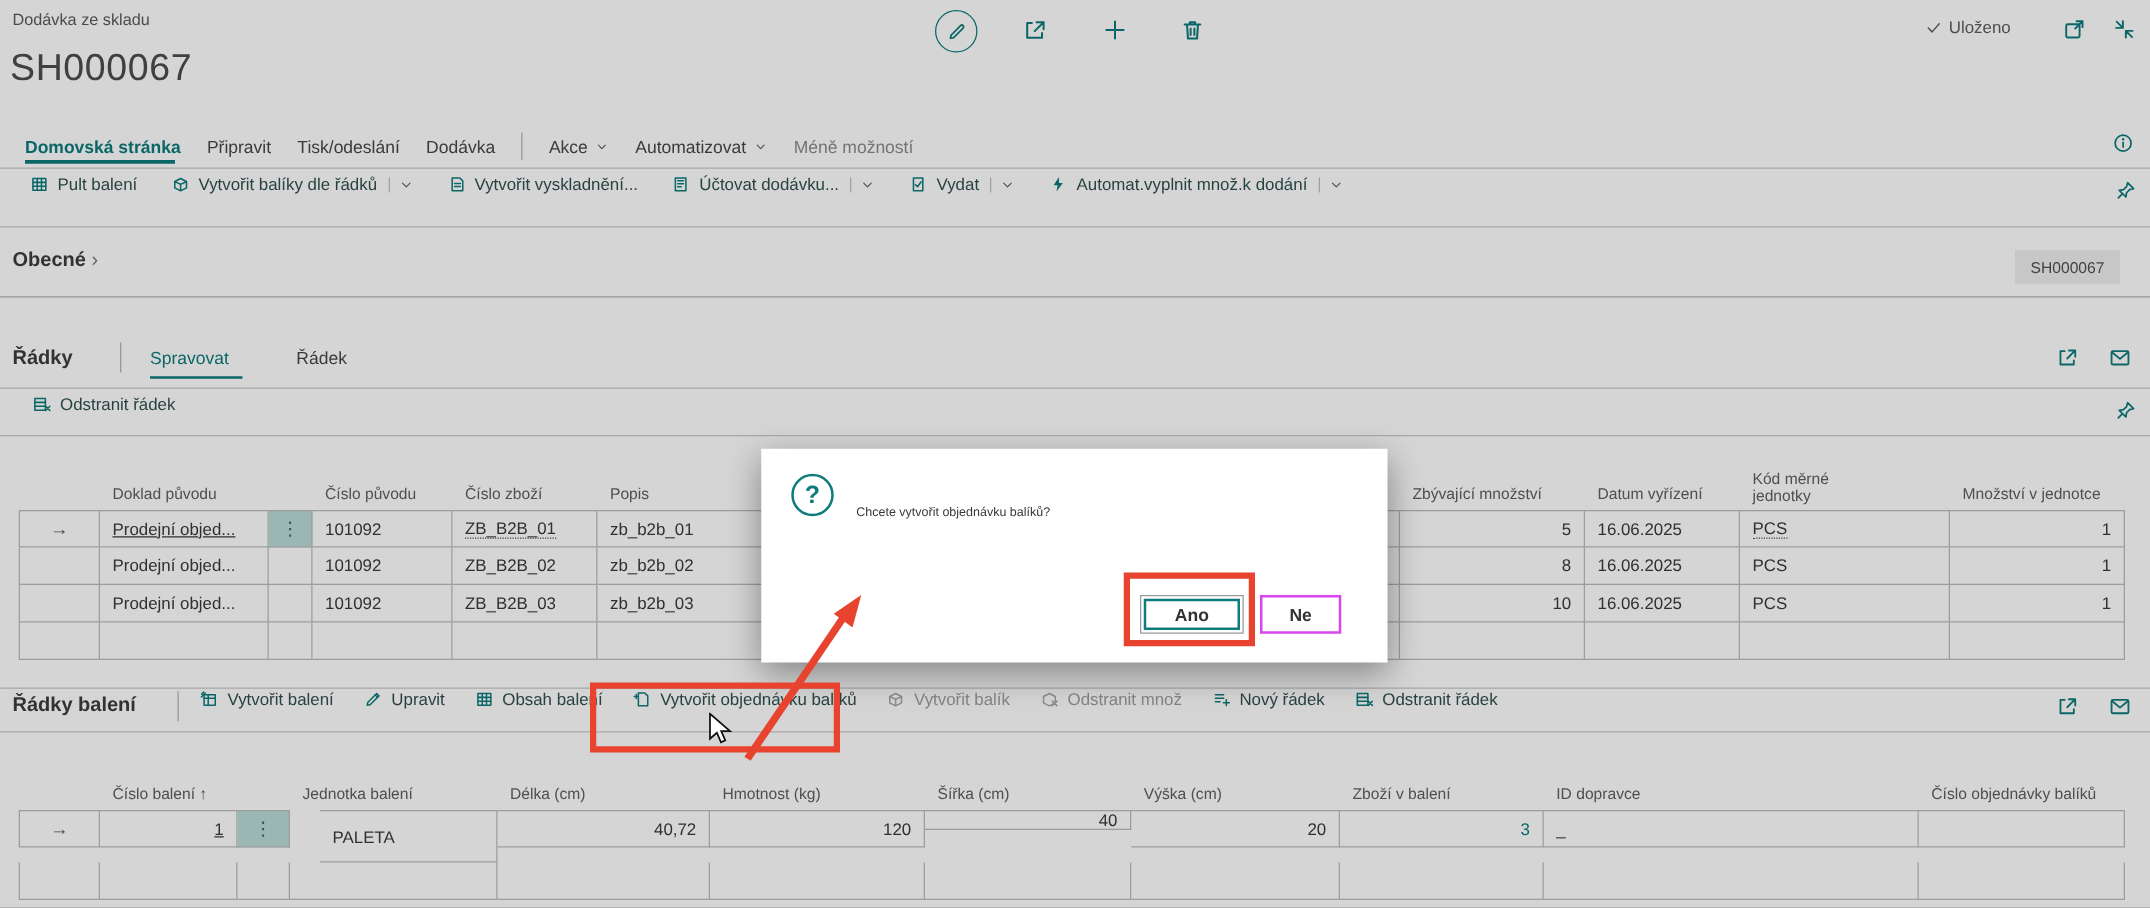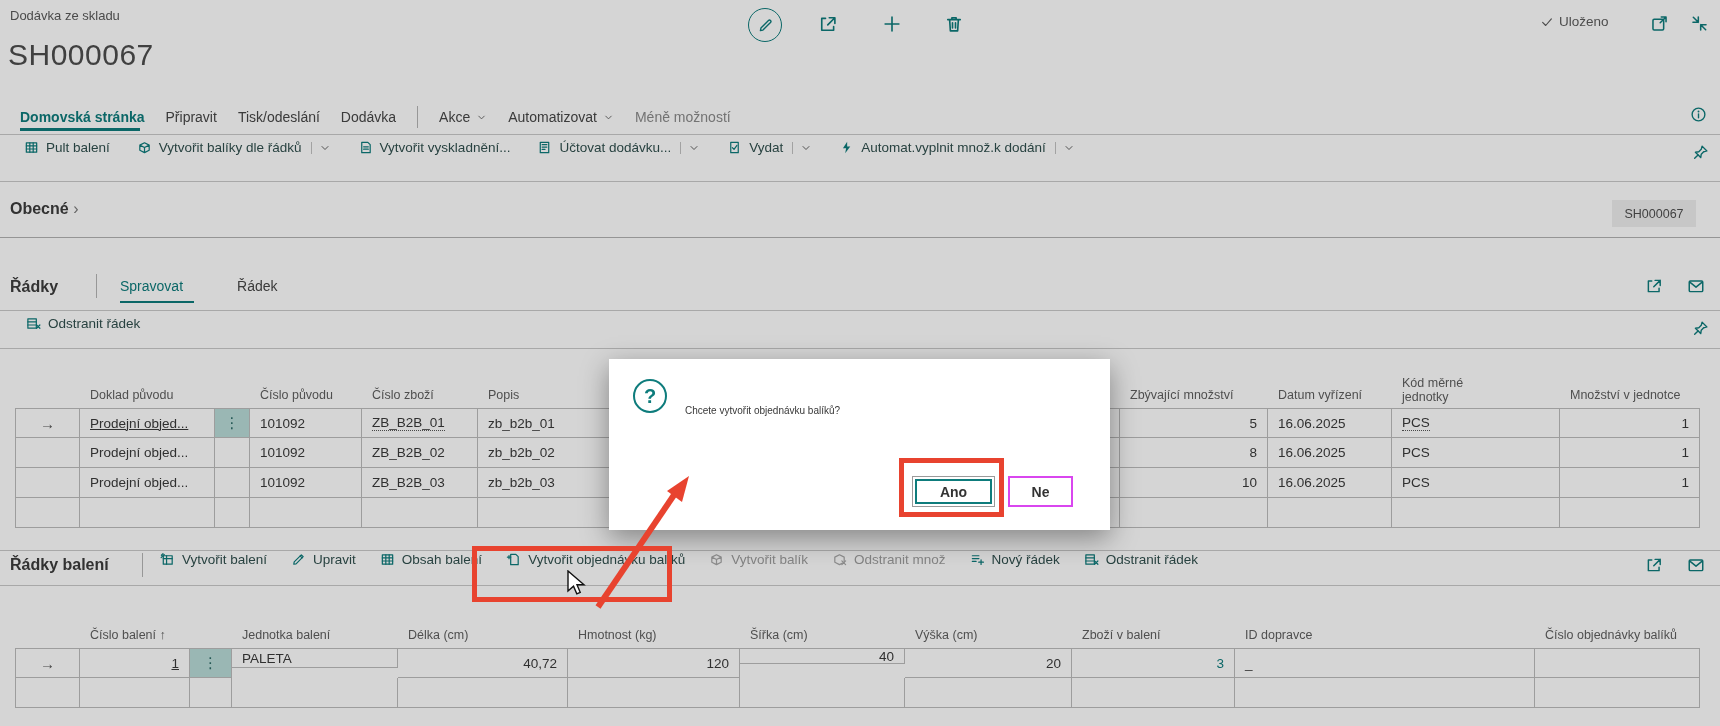--- a/index.html
+++ b/index.html
@@ -581,21 +581,21 @@
       <div class="h r" style="height: 30px;">
         <span>Číslo objednávky balíků</span>
       </div>
       <div class="c first cc top" style="height: 30px;">
         <span class="selarrow">→</span>
       </div>
       <div class="c top r" style="height: 30px;">
         <span class="u-solid">1</span>
       </div>
       <div class="c top menucell" style="height: 30px;">⋮</div>
-      <div class="c top" style="height: 20px;">
+      <div class="c top" style="height: 42px; margin-left: 24px;">
         <span>PALETA</span>
       </div>
       <div class="c top r" style="height: 30px;">
         <span>40,72</span>
       </div>
       <div class="c top r" style="height: 30px;">
         <span>120</span>
       </div>
       <div class="c top r" style="height: 16px;">
         <span>40</span>

